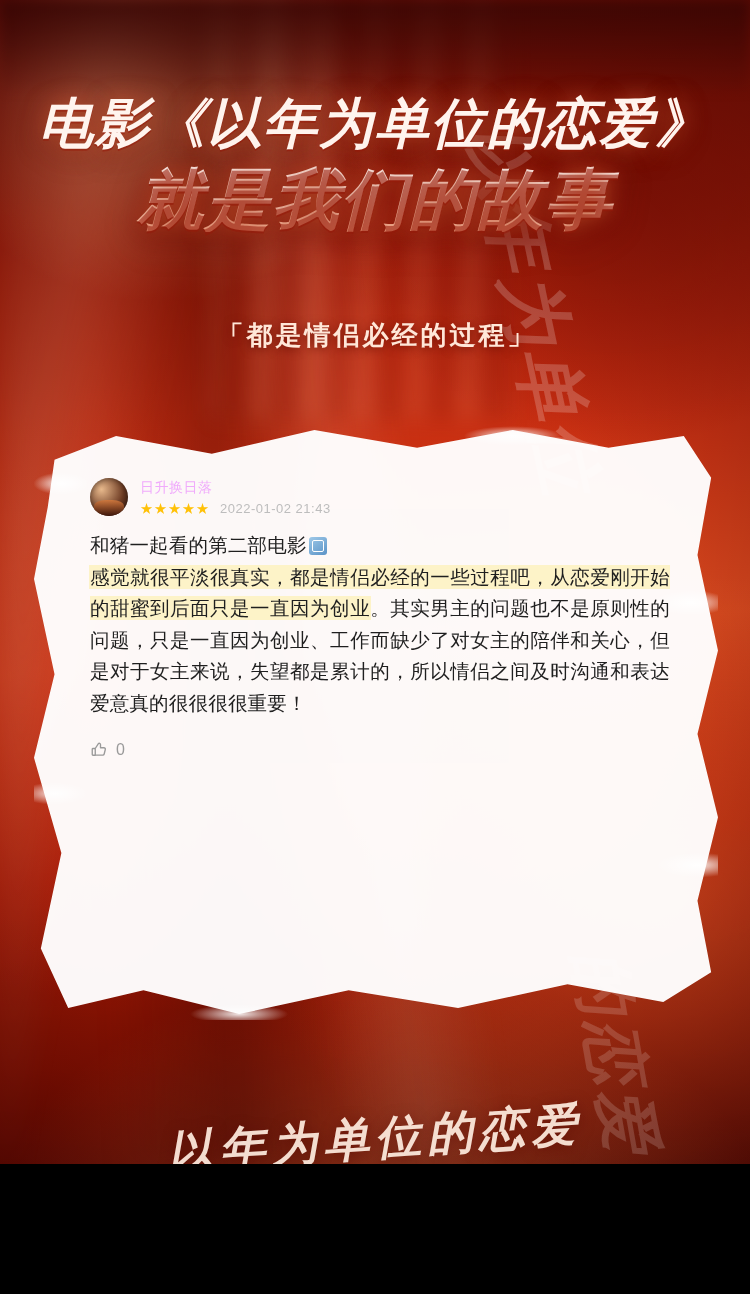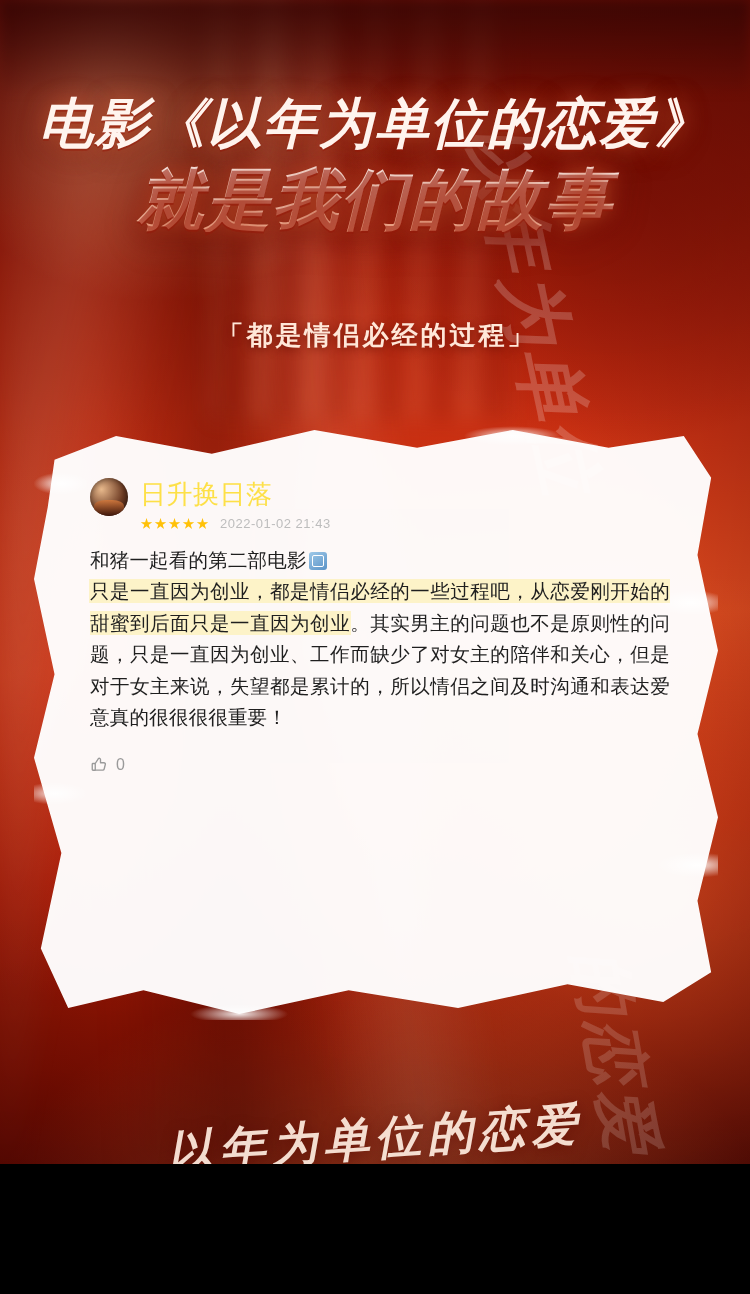--- a/index.html
+++ b/index.html
@@ -191,26 +191,25 @@
   }
   .avatar::after {
     content: "";
     position: absolute;
     left: 4px; bottom: 0; right: 4px; height: 16px;
     background: linear-gradient(180deg, rgba(210,120,60,0.9), rgba(60,20,10,0.9));
     border-radius: 40% 40% 0 0;
   }
   .meta { padding-top: 1px; }
   .username {
-    font-size: 26px;
-    color: #fde047;
+    font-size: 14px;
+    color: #f0abfc;
     font-weight: 400;
     line-height: 1.25;
     letter-spacing: 0.5px;
-    font-family: Liberation Serif, serif;
   }
   .rating-row {
     display: flex;
     align-items: center;
     gap: 10px;
     margin-top: 4px;
   }
   .stars {
     color: #ffc107;
     font-size: 13px;
@@ -323,21 +322,21 @@
         <div class="username">日升换日落</div>
         <div class="rating-row">
           <span class="stars">★★★★★</span>
           <span class="timestamp">2022-01-02 21:43</span>
         </div>
       </div>
     </div>
 
     <div class="body">
       <p><span>和猪一起看的第二部电影</span><span class="emoji-badge"></span></p>
-      <p><span class="hl">只是一直因为创业，都是情侣必经的一些过程吧，从恋</span><span class="hl">爱刚开始的甜蜜到后面</span><span class="hl">只是一直因为创业</span><span>。其实男主的问题也不是原则性的问题，只是一直因为创业、工作而缺少了对女主的陪伴和关心，但是对于女主来说，失望都是累计的，所以情侣之间及时沟通和表达爱意真的很很很很重要！</span></p>
+      <p><span class="hl">感觉就很平淡很真实，都是情侣必经的一些过程吧，从恋</span><span class="hl">爱刚开始的甜蜜到后面</span><span class="hl">只是一直因为创业</span><span>。其实男主的问题也不是原则性的问题，只是一直因为创业、工作而缺少了对女主的陪伴和关心，但是对于女主来说，失望都是累计的，所以情侣之间及时沟通和表达爱意真的很很很很重要！</span></p>
     </div>
 
     <div class="likes">
       <span class="thumb-icon">
         <svg viewBox="0 0 24 24" width="18" height="18" fill="none" stroke="#9a9a9a" stroke-width="1.8" stroke-linejoin="round">
           <path d="M7 10v9H4a1 1 0 0 1-1-1v-7a1 1 0 0 1 1-1h3z"></path>
           <path d="M7 10l4.2-6.4c.8-1.2 2.8-.6 2.8.9V9h4.6c1.2 0 2.1 1.1 1.8 2.3l-1.5 6A2 2 0 0 1 17 18.8H7"></path>
         </svg>
       </span>
       <span>0</span>

